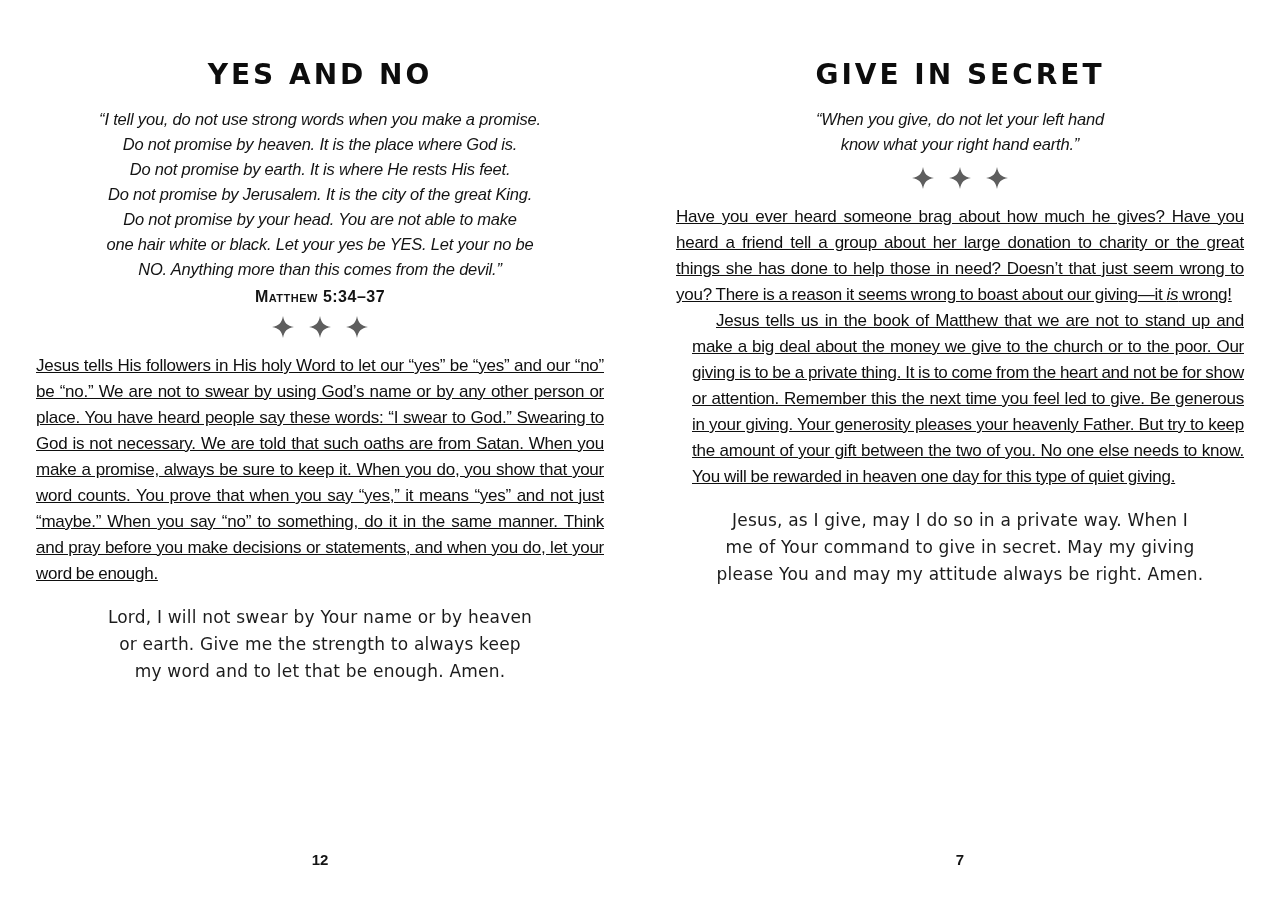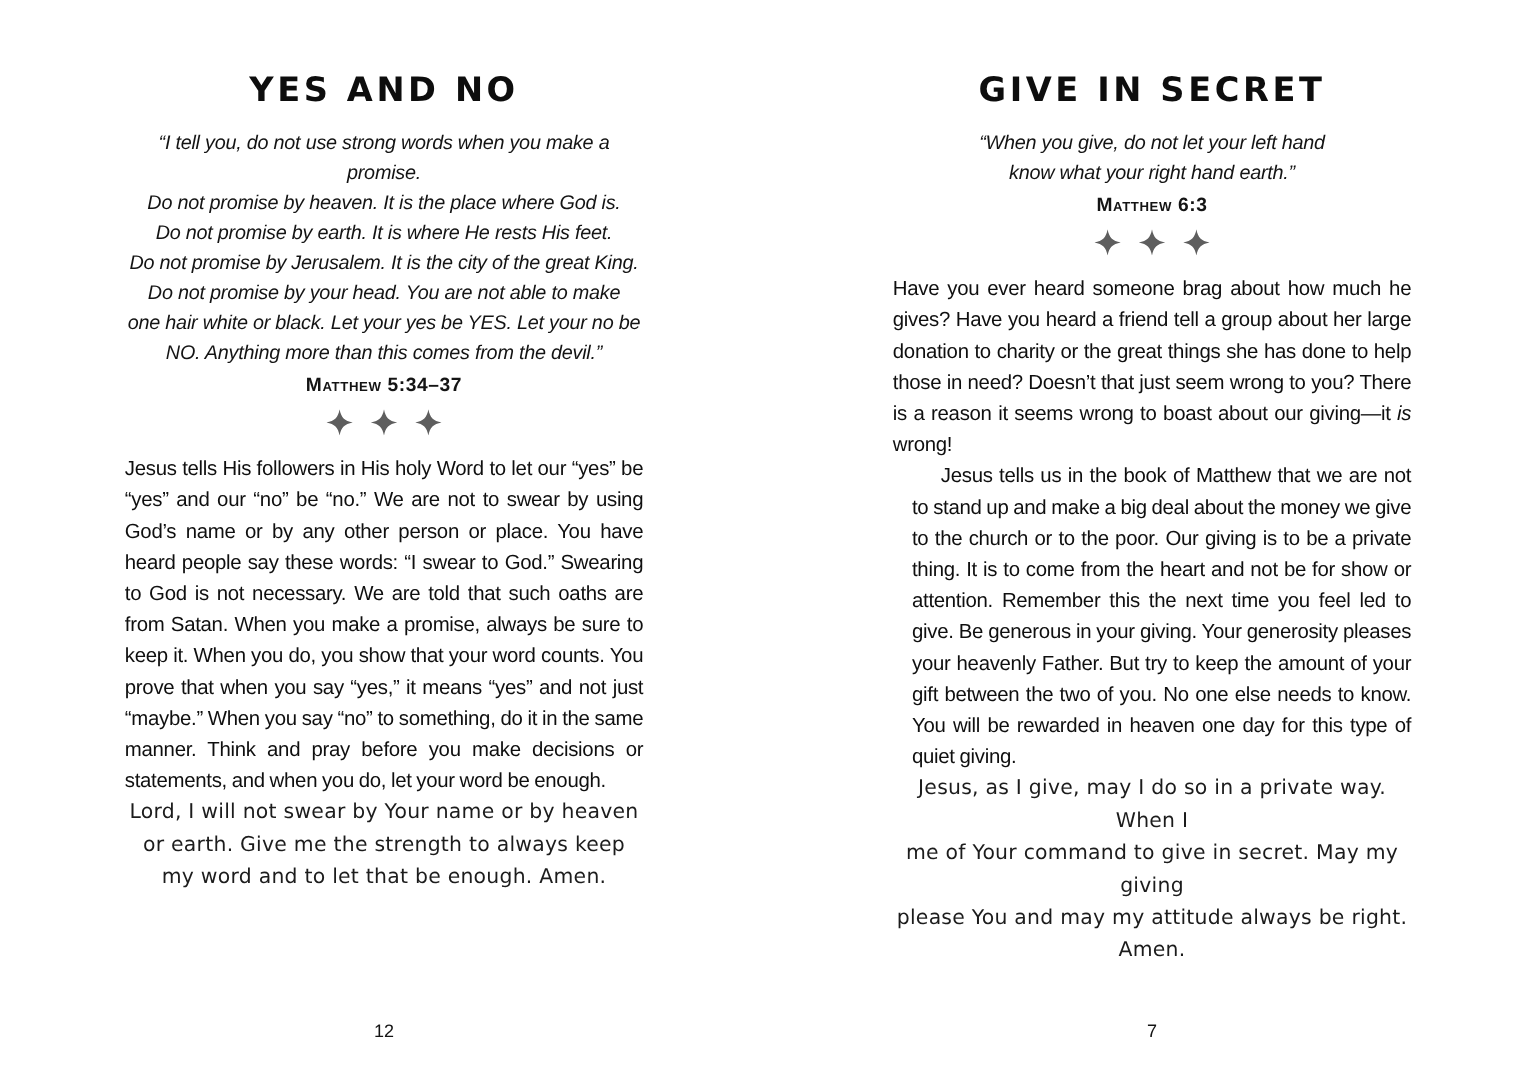--- a/index.html
+++ b/index.html
@@ -14,21 +14,21 @@
   .spread {
     display: flex;
     width: 1280px;
     height: 904px;
     background: #ffffff;
   }
   .page {
     position: relative;
     width: 640px;
     height: 904px;
-    padding: 0 104px;
+    padding: 0 36px;
   }
   .page-title {
     margin-top: 58px;
     text-align: center;
     font-family: "DejaVu Sans", sans-serif;
     font-weight: bold;
     font-size: 28px;
     line-height: 34px;
     letter-spacing: 3px;
     color: #0d0d0d;
@@ -62,37 +62,39 @@
   }
   .sparkle { display: block; }
   .body-text {
     margin-top: 14px;
     font-size: 17px;
     line-height: 26px;
     text-align: justify;
     letter-spacing: -0.25px;
     word-spacing: -0.5px;
     color: #0f0f0f;
+    text-decoration: underline;
   }
   .body-text.indented { text-indent: 24px; margin-left: 16px; }
   .prayer-block {
+    margin-top: 17px;
     text-align: center;
     font-family: "DejaVu Sans", sans-serif;
     font-size: 17px;
     line-height: 27px;
     letter-spacing: 0.2px;
     color: #1c1c1c;
   }
   .page-number {
     position: absolute;
     bottom: 36px;
     left: 0;
     width: 100%;
     text-align: center;
-    font-weight: normal;
+    font-weight: bold;
     font-size: 15px;
     color: #141414;
   }
 </style>
 </head>
 <body>
 
 <div class="spread">
 
   <div class="page">
@@ -134,21 +136,20 @@
   </div>
 
   <div class="page">
     <h1 class="page-title">GIVE IN SECRET</h1>
 
     <div class="verse-block">
       <div>“When you give, do not let your left hand</div>
       <div>know what your right hand earth.”</div>
     </div>
 
-    <div class="verse-reference">Matthew 6:3</div>
 
     <div class="ornament-row">
       <svg class="sparkle" width="22" height="22" viewBox="0 0 24 24">
           <path fill="#5e5e5e" d="M12 0 C13.4 7.6 16.4 10.6 24 12 C16.4 13.4 13.4 16.4 12 24 C10.6 16.4 7.6 13.4 0 12 C7.6 10.6 10.6 7.6 12 0 Z"></path>
         </svg>
       <svg class="sparkle" width="22" height="22" viewBox="0 0 24 24">
           <path fill="#5e5e5e" d="M12 0 C13.4 7.6 16.4 10.6 24 12 C16.4 13.4 13.4 16.4 12 24 C10.6 16.4 7.6 13.4 0 12 C7.6 10.6 10.6 7.6 12 0 Z"></path>
         </svg>
       <svg class="sparkle" width="22" height="22" viewBox="0 0 24 24">
           <path fill="#5e5e5e" d="M12 0 C13.4 7.6 16.4 10.6 24 12 C16.4 13.4 13.4 16.4 12 24 C10.6 16.4 7.6 13.4 0 12 C7.6 10.6 10.6 7.6 12 0 Z"></path>

